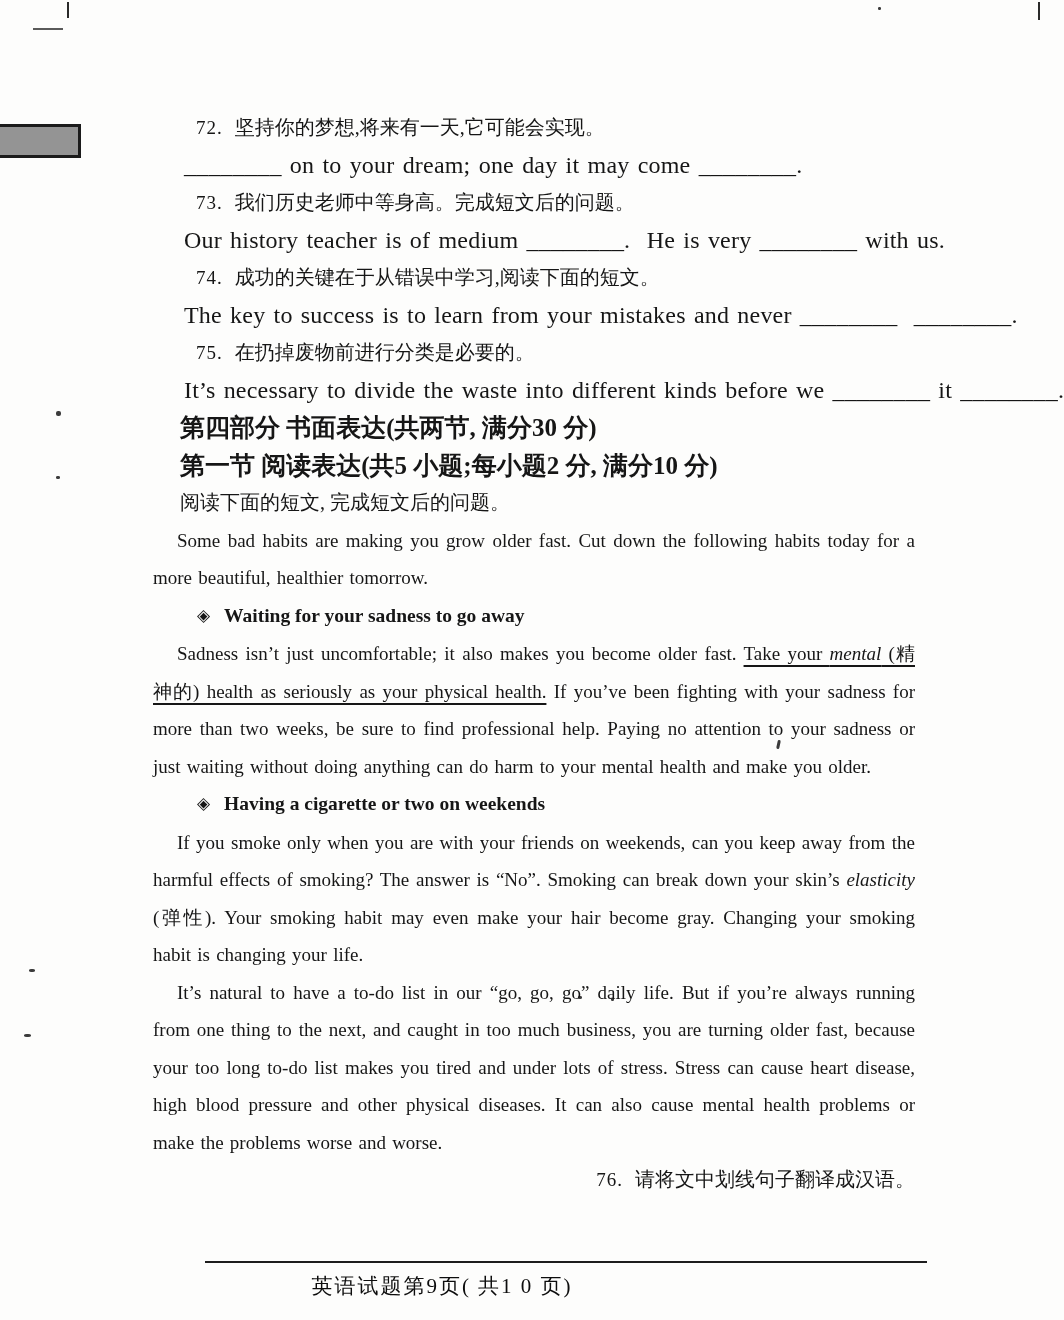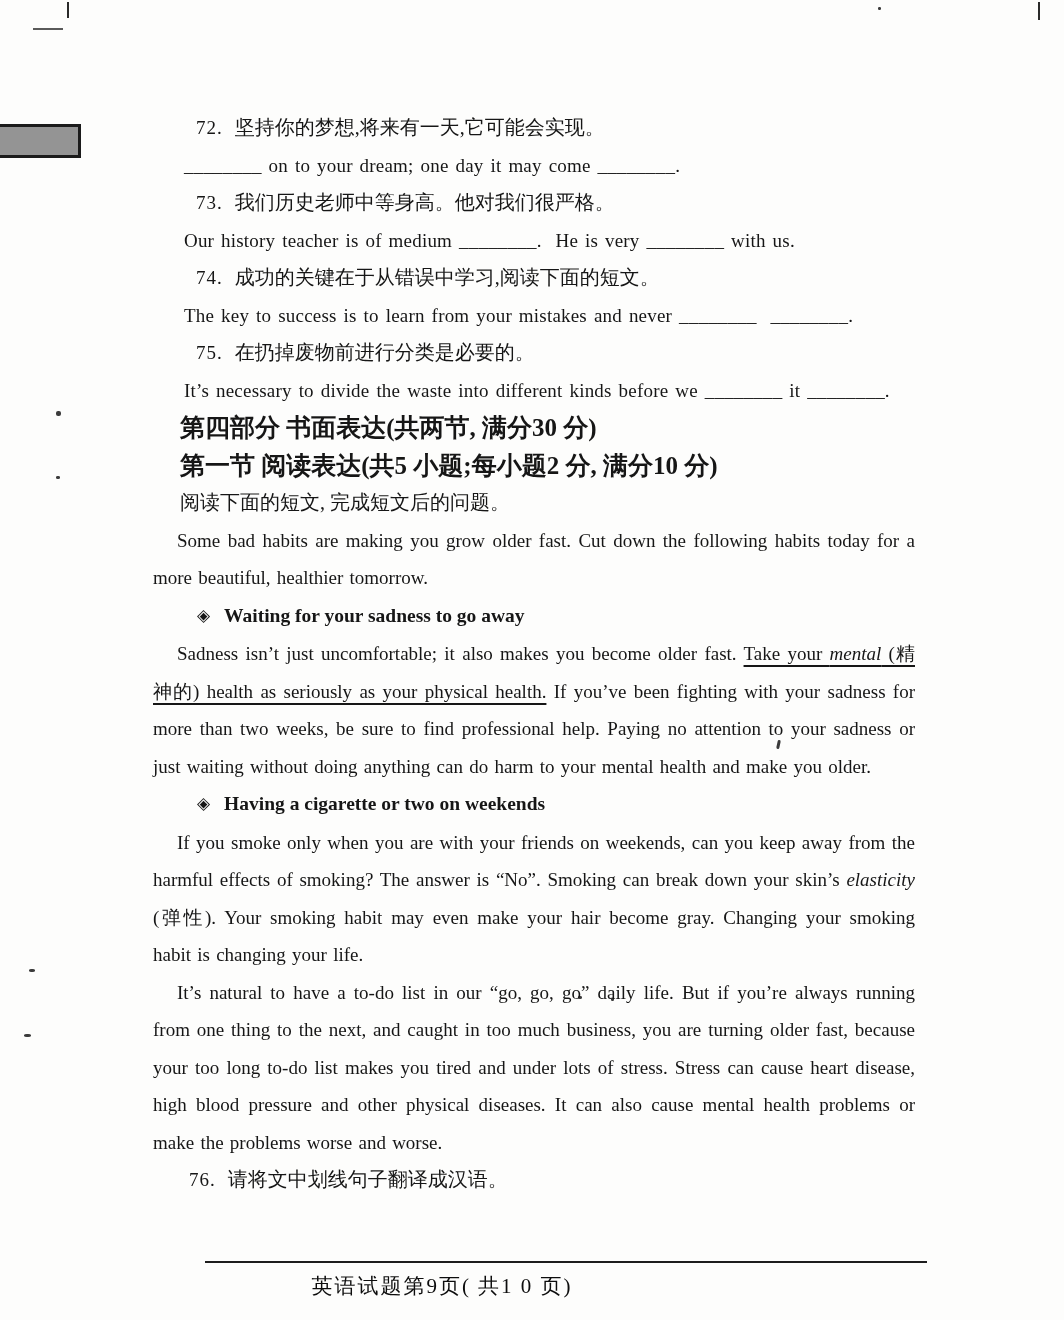--- a/index.html
+++ b/index.html
@@ -4,27 +4,27 @@
 <style>
   html,body{margin:0;padding:0;background:#ffffff;}
   .page{
     position:relative;width:1064px;height:1320px;background:#fdfdfc;overflow:hidden;
     font-family:"Liberation Serif","DejaVu Serif",serif;color:#161616;
   }
   .content{position:absolute;left:153px;top:109px;width:762px;}
   .line{line-height:37.5px;}
   .zh-line{font-size:20px;padding-left:43px;white-space:nowrap;}
   .zh-line .num{margin-right:12px;font-size:19px;letter-spacing:1px;}
-  .en-line{font-size:19px;padding-left:31px;white-space:nowrap;letter-spacing:.2px;word-spacing:2px;}
+  .en-line{font-size:24px;padding-left:31px;white-space:nowrap;letter-spacing:.2px;word-spacing:2px;}
   .heading-bold{font-weight:700;font-size:25px;padding-left:27px;white-space:nowrap;}
   .instruction{font-size:20px;padding-left:27px;white-space:nowrap;}
   .para{font-size:19px;line-height:37.5px;text-align:justify;text-indent:24px;word-spacing:1.5px;}
   .bullet-line{font-weight:700;font-size:19.5px;padding-left:44px;white-space:nowrap;}
   .bullet-icon{margin-right:14px;font-size:17px;position:relative;top:-1px;}
-  .q76{padding-left:36px;}
+  .q76{padding-left:36px;text-align:right;}
   .seg-plain{}
   .seg-italic{font-style:italic;}
   .seg-underline{text-decoration:underline;text-underline-offset:5px;text-decoration-thickness:1.5px;}
   .seg-underline-italic{text-decoration:underline;text-underline-offset:5px;text-decoration-thickness:1.5px;font-style:italic;}
   
   .footer-rule{position:absolute;left:205px;top:1261px;width:722px;height:2px;background:#1d1d1d;}
   .footer-text{position:absolute;left:0;top:1272px;width:884px;text-align:center;
     font-size:21px;letter-spacing:2px;color:#0d0d0d;}
   
   .gray-box{position:absolute;left:-5px;top:124px;width:80px;height:28px;background:#949494;border:3px solid #1b1b1b;}
@@ -60,21 +60,21 @@
   <div class="speck sp8"></div>
 
   <div class="content">
 
     <div class="line zh-line">
       <span class="num">72.</span><span>坚持你的梦想,将来有一天,它可能会实现。</span>
     </div>
     <div class="line en-line">________ on to your dream; one day it may come ________.</div>
 
     <div class="line zh-line">
-      <span class="num">73.</span><span>我们历史老师中等身高。他对我们很严格。</span>
+      <span class="num">73.</span><span>我们历史老师中等身高。完成短文后的问题。</span>
     </div>
     <div class="line en-line">Our history teacher is of medium ________.&nbsp; He is very ________ with us.</div>
 
     <div class="line zh-line">
       <span class="num">74.</span><span>成功的关键在于从错误中学习,阅读下面的短文。</span>
     </div>
     <div class="line en-line">The key to success is to learn from your mistakes and never ________ &nbsp;________.</div>
 
     <div class="line zh-line">
       <span class="num">75.</span><span>在扔掉废物前进行分类是必要的。</span>

